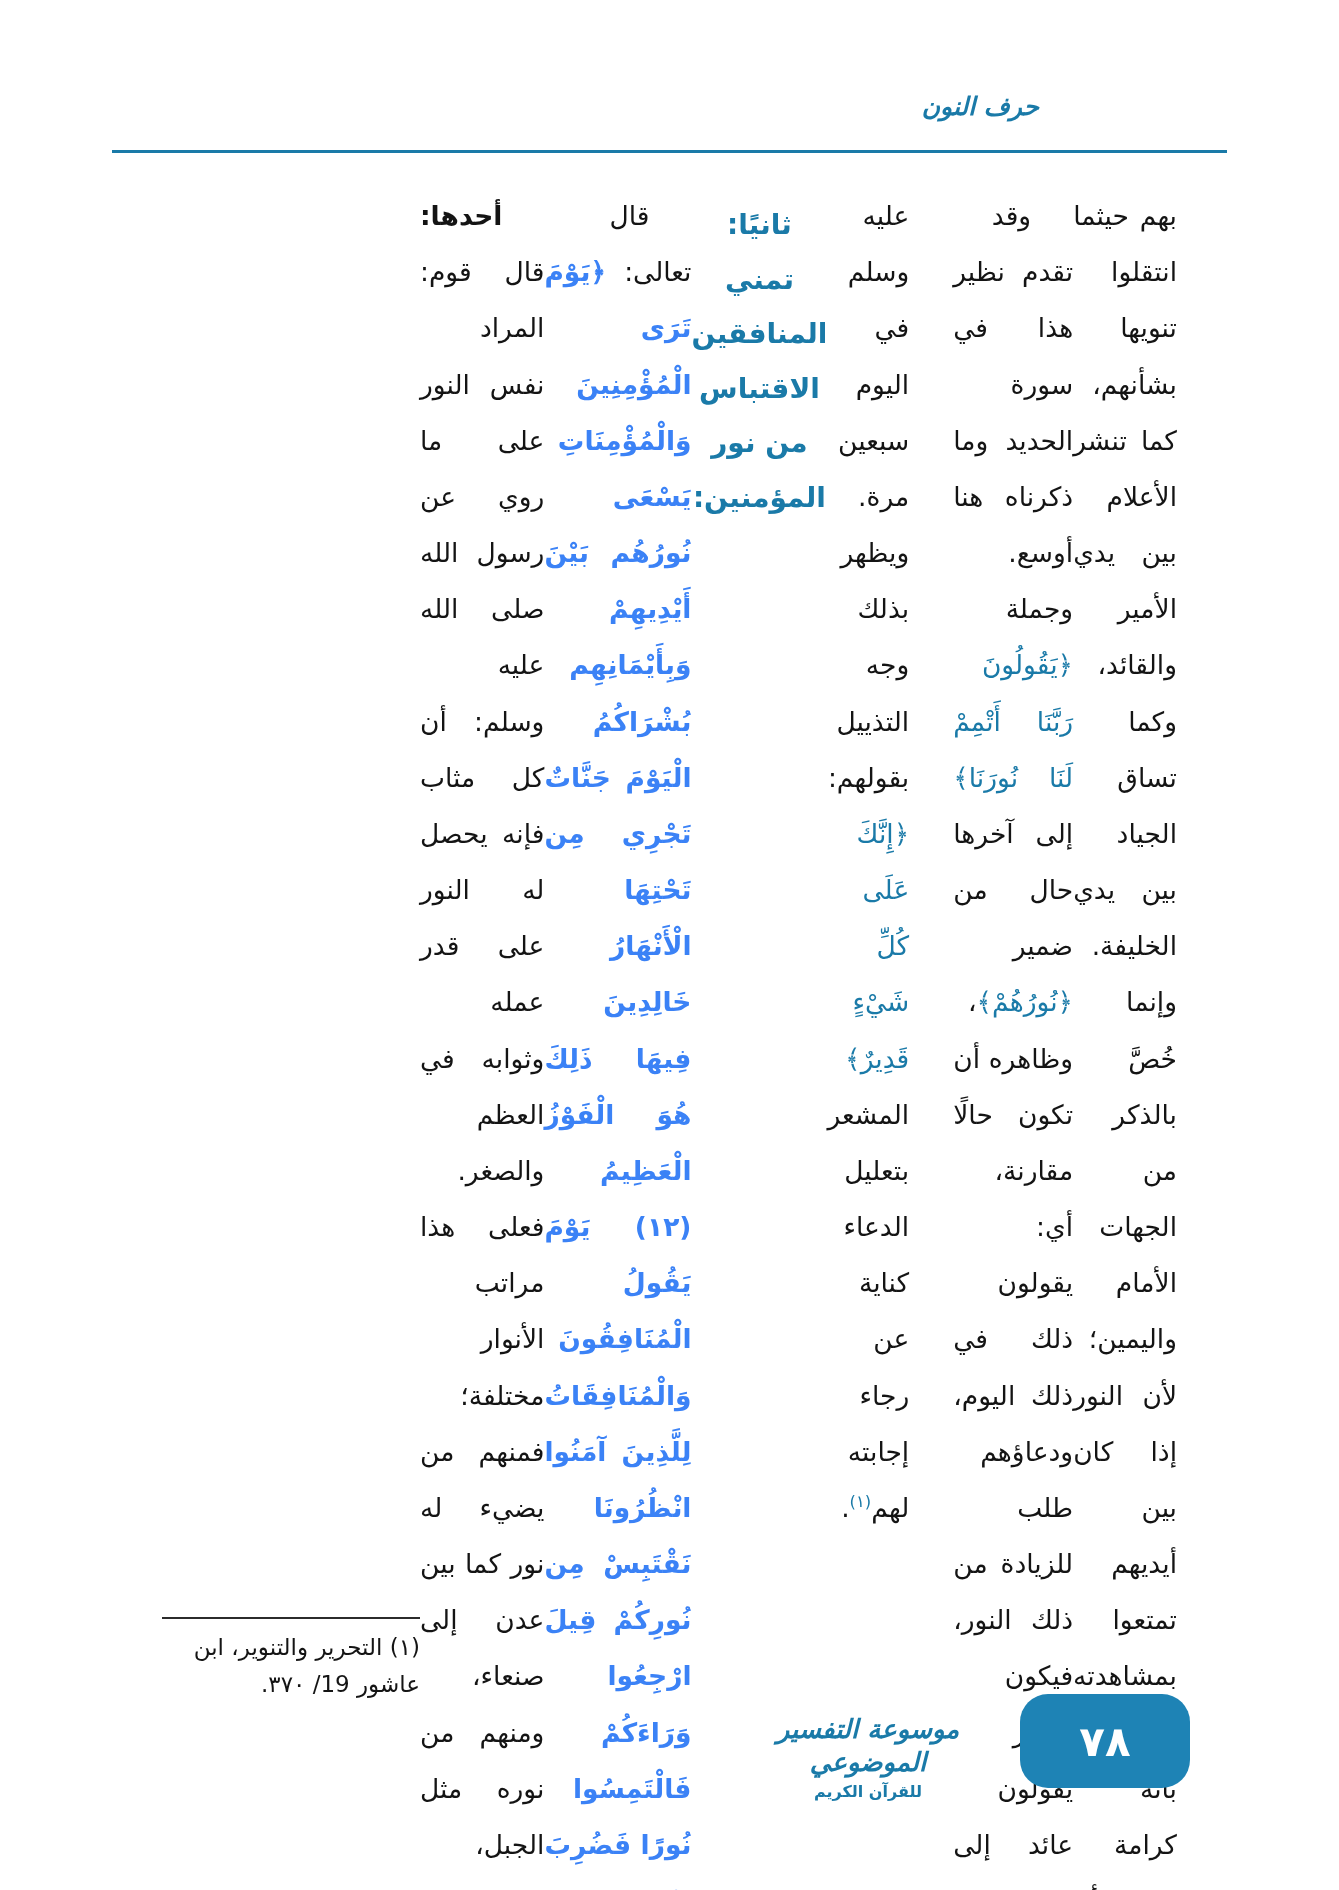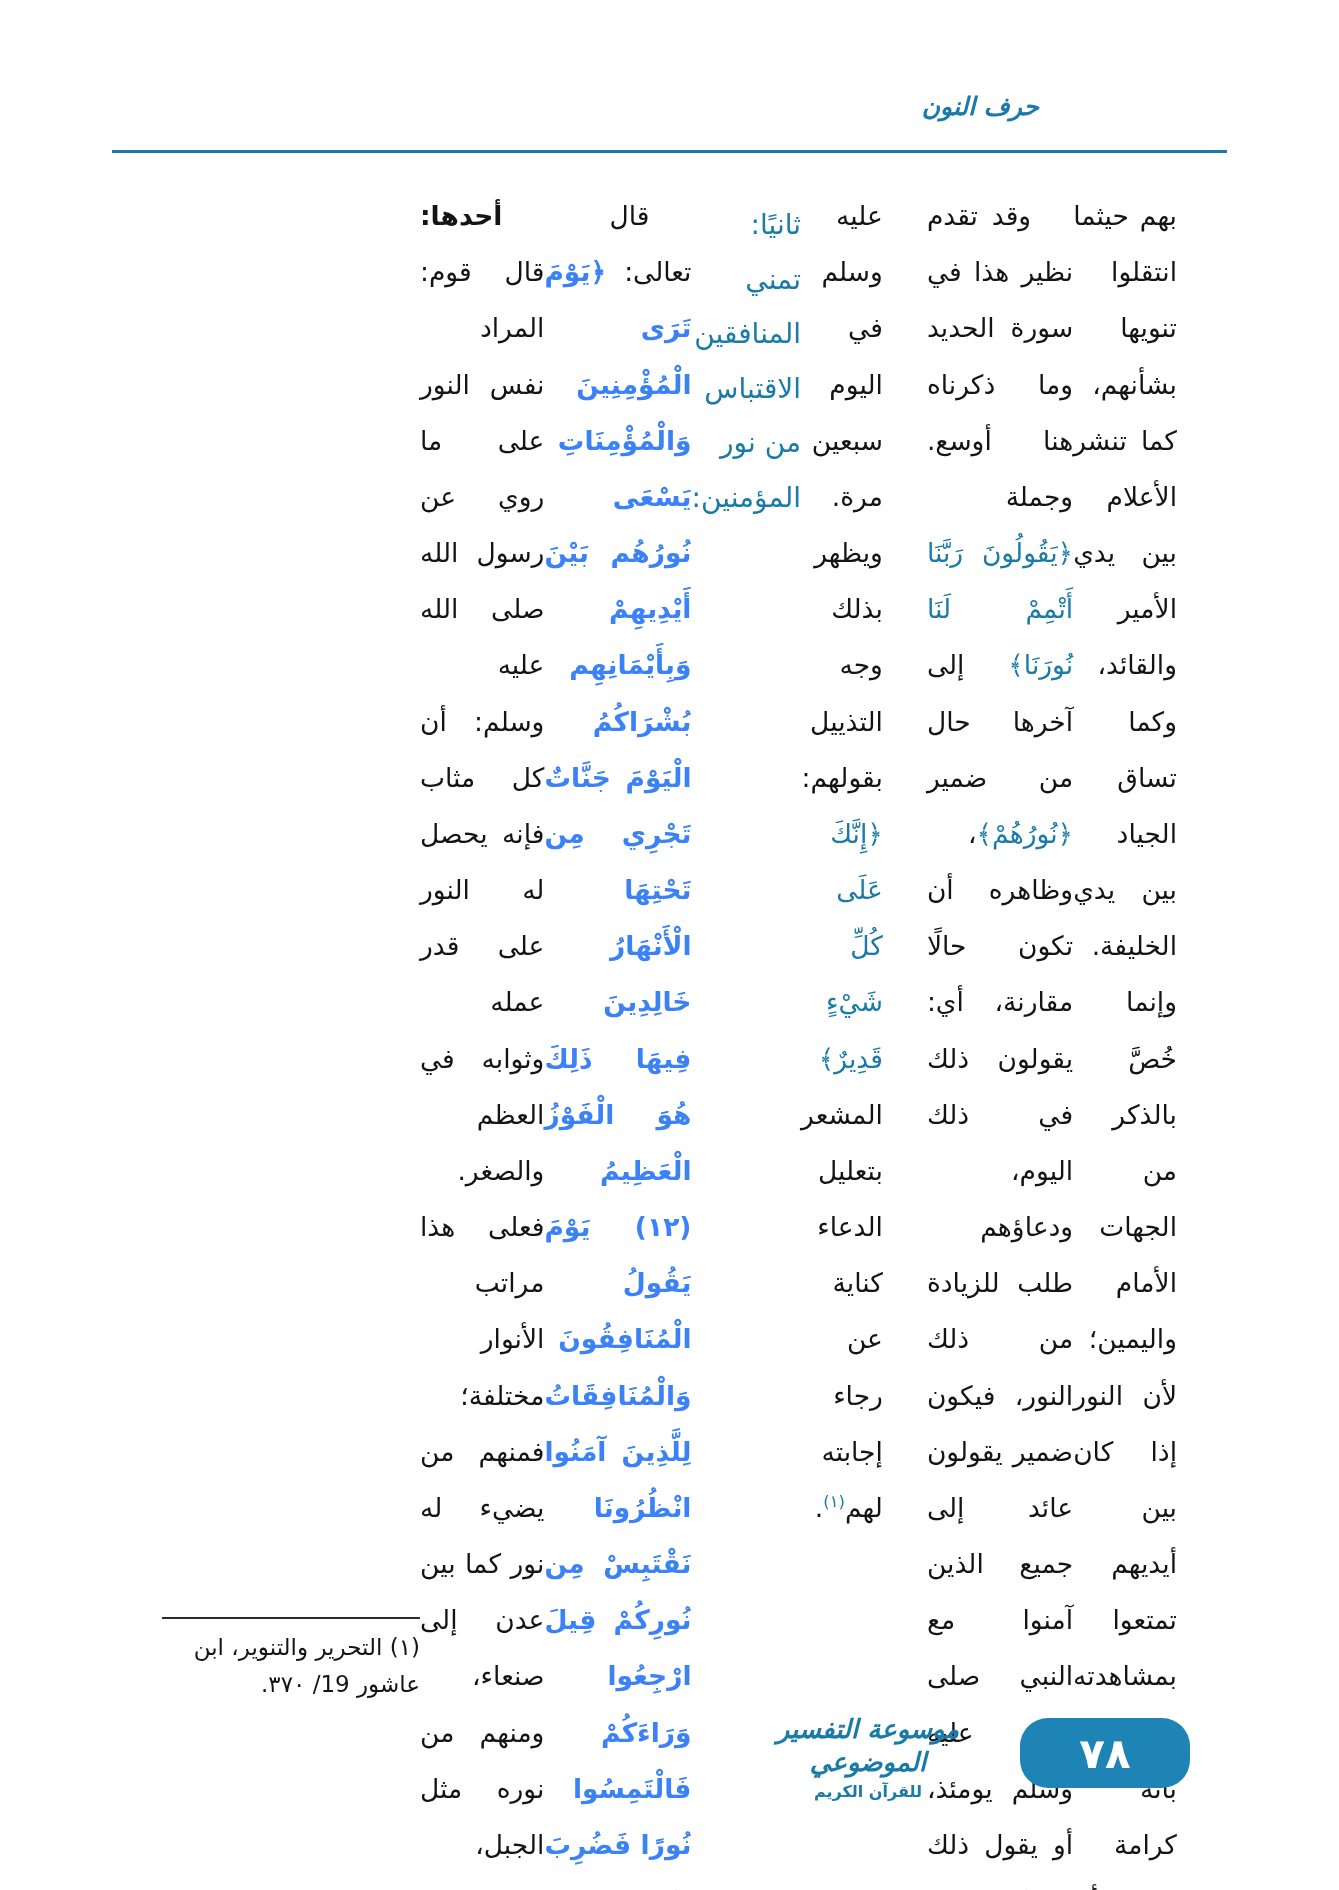--- a/index.html
+++ b/index.html
@@ -50,24 +50,24 @@
     flex-direction: row;
   }
   .col p { margin: 0 0 6px 0; text-align: justify; font-size: 26.5px; line-height: 2.12; }
   p.indent { text-indent: 42px; }
   .quran { color: #1a7aa8; }
   .quran-block { color: #3b82f6; font-weight: bold; }
   .ref { color: #141414; }
   .lead { font-weight: bold; }
   .section-heading {
     color: #1a7aa8;
-    font-weight: normal;
+    font-weight: bold;
     font-size: 28px;
     line-height: 1.95;
-    text-align: right;
+    text-align: center;
     margin: 10px 0 10px 0;
   }
   .fn-mark {
     color: #1a7aa8;
     font-size: 0.62em;
     vertical-align: super;
   }
   
   .footnote-area { margin-top: auto; }
   .footnote-rule {
@@ -81,21 +81,21 @@
     line-height: 1.6;
     text-align: right;
     color: #141414;
   }
   
   .page-number-badge {
     position: absolute;
     right: 149px;
     bottom: 102px;
     width: 170px;
-    height: 70px;
+    height: 94px;
     background: #1e83b5;
     border-radius: 28px;
     display: flex;
     align-items: center;
     justify-content: center;
     color: #ffffff;
     font-size: 42px;
     font-weight: bold;
   }
   .emblem {

